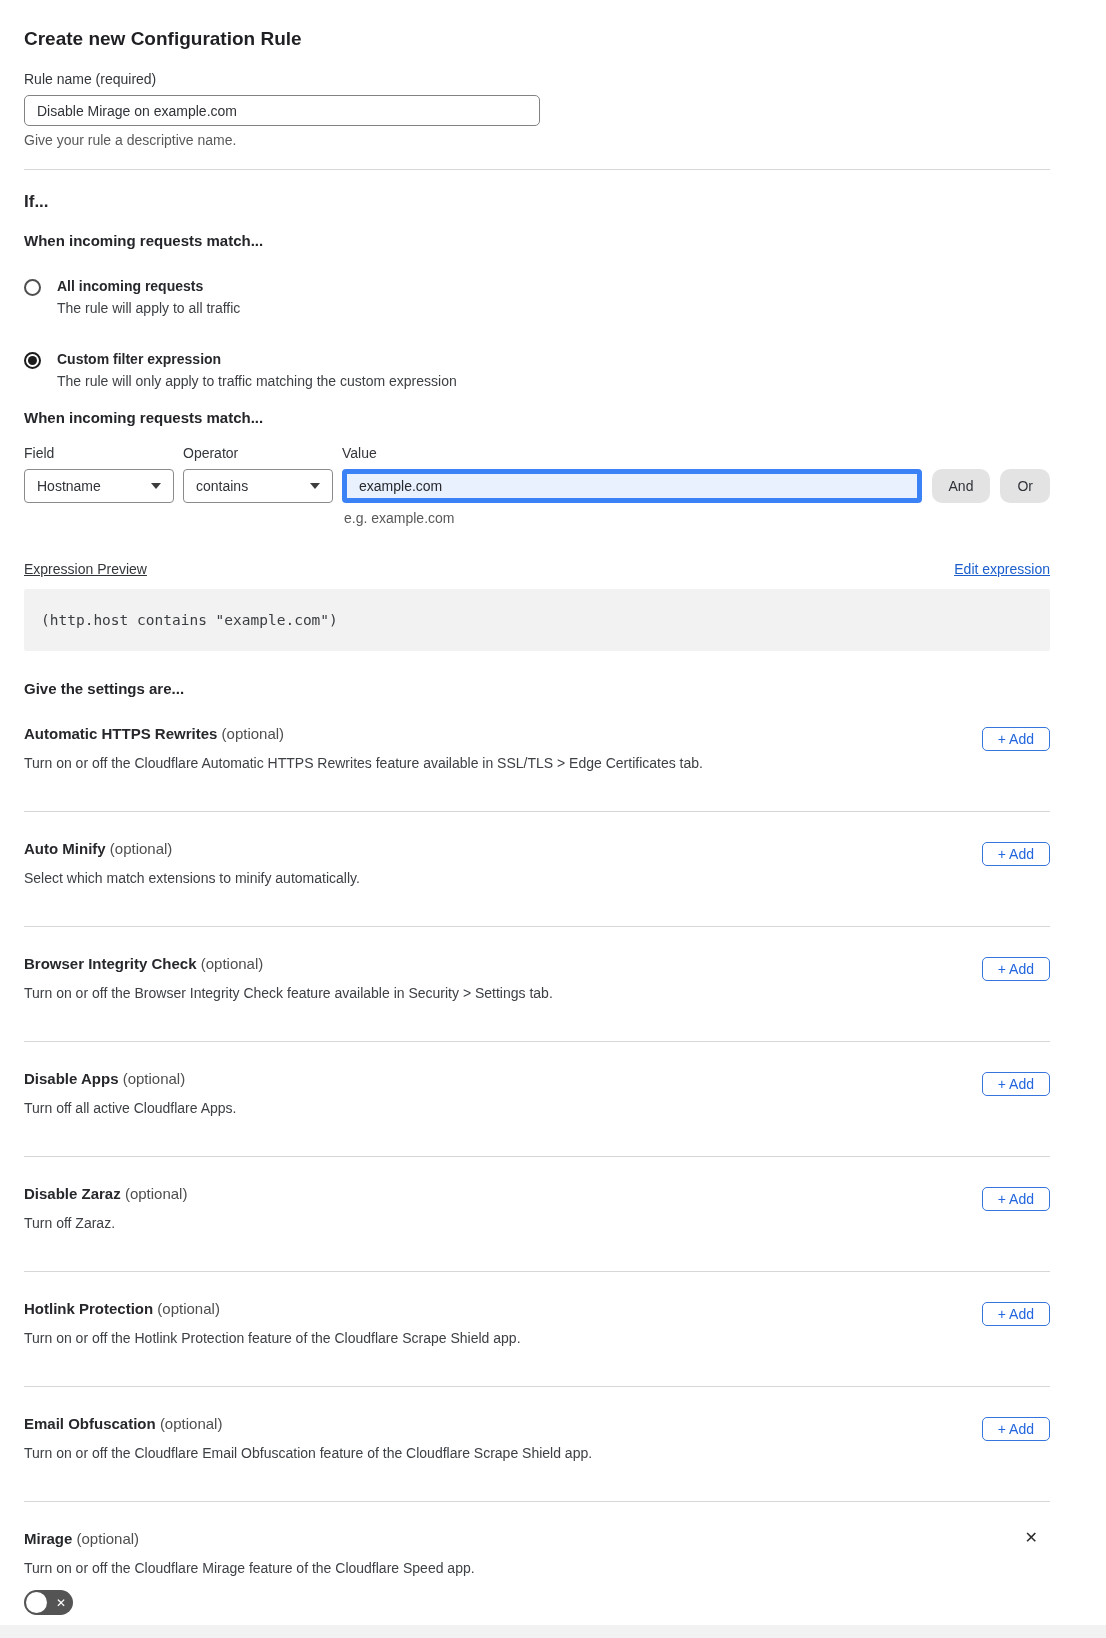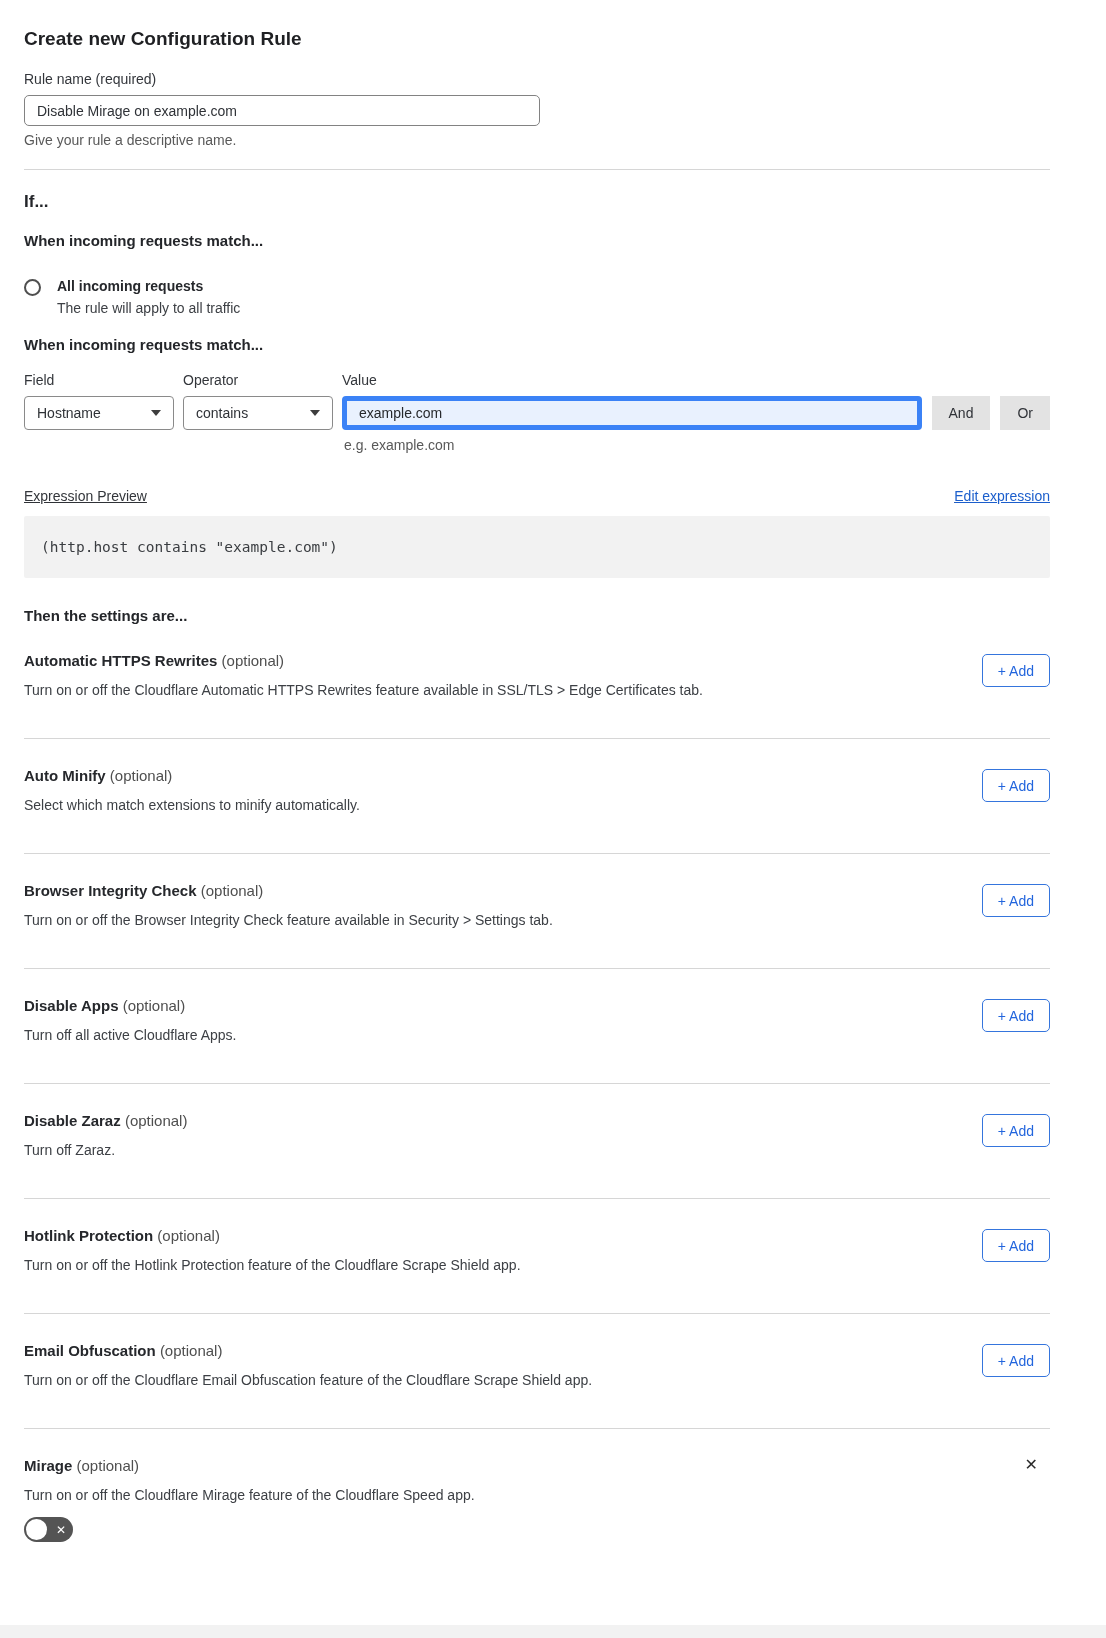--- a/index.html
+++ b/index.html
@@ -66,21 +66,21 @@
   .col-gap { width: 9px; flex: 0 0 auto; }
   .value-col { flex: 1 1 auto; }
   .value-input {
     width: 100%; height: 34px;
     background: #e9f1fe; border: 5px solid #3b82f6; border-radius: 4px;
     padding: 0 12px; font-size: 14px; color: #26282c; outline: none;
     font-family: "Liberation Sans", sans-serif;
   }
   .conj-btn {
     height: 34px; padding: 0 17px; margin-left: 10px;
-    background: #e3e3e3; border: none; border-radius: 0;
+    background: #e3e3e3; border: none; border-radius: 10px;
     font-size: 14px; color: #2f3237; cursor: pointer;
     font-family: "Liberation Sans", sans-serif; flex: 0 0 auto;
   }
   .value-helper { margin-left: 320px; margin-top: 7px; }
 
   .preview-row {
     display: flex; justify-content: space-between; align-items: flex-end;
     margin-top: 35px;
     text-decoration: underline;
   }
@@ -98,21 +98,21 @@
   .setting-row {
     border-bottom: 1px solid #d6d6d6;
     padding: 28px 0 40px 0;
     display: flex; justify-content: space-between; align-items: flex-start;
   }
   .setting-name { font-size: 15px; font-weight: 700; color: #26282c; }
   .setting-optional { font-size: 15px; font-weight: 400; color: #4f4f4f; }
   .setting-desc { font-size: 14px; color: #3d4045; margin-top: 13px; }
   .add-btn {
     flex: 0 0 auto; margin-left: 20px; margin-top: 2px;
-    height: 33px; padding: 0 15px;
+    height: 24px; padding: 0 15px;
     background: #fff; border: 1px solid #3575dd; border-radius: 5px;
     color: #2265dd; font-size: 14px; cursor: pointer;
     font-family: "Liberation Sans", sans-serif;
   }
 
   .mirage-row { padding: 28px 0 0 0; }
   .mirage-head { display: flex; justify-content: space-between; align-items: flex-start; }
   .close-x {
     font-size: 16px; color: #2b2b2b; line-height: 16px;
     cursor: pointer; margin-right: 12px; font-weight: 400;
@@ -152,20 +152,27 @@
   <h3 class="match-heading">When incoming requests match...</h3>
 
   <div class="radio-option">
     <div class="radio-circle"></div>
     <div>
       <div class="radio-label">All incoming requests</div>
       <div class="radio-desc">The rule will apply to all traffic</div>
     </div>
   </div>
 
+  <div class="radio-option">
+    <div class="radio-circle checked"></div>
+    <div>
+      <div class="radio-label">Custom filter expression</div>
+      <div class="radio-desc">The rule will only apply to traffic matching the custom expression</div>
+    </div>
+  </div>
 
   <h3 class="match-heading builder-heading">When incoming requests match...</h3>
 
   <div class="builder-row">
     <div class="builder-col">
       <div class="field-label">Field</div>
       <div class="select-box">
         <span>Hostname</span>
         <span class="chevron-down"></span>
       </div>
@@ -187,21 +194,21 @@
     <button class="conj-btn">Or</button>
   </div>
   <div class="helper value-helper">e.g. example.com</div>
 
   <div class="preview-row">
     <div class="preview-label">Expression Preview</div>
     <a class="edit-link">Edit expression</a>
   </div>
   <div class="code-block">(http.host contains "example.com")</div>
 
-  <h3 class="then-heading">Then the settings are...</h3>
+  <h3 class="then-heading">Give the settings are...</h3>
 
   <div class="setting-row">
     <div>
       <div class="setting-name"><span>Automatic HTTPS Rewrites</span> <span class="setting-optional">(optional)</span></div>
       <div class="setting-desc">Turn on or off the Cloudflare Automatic HTTPS Rewrites feature available in SSL/TLS &gt; Edge Certificates tab.</div>
     </div>
     <button class="add-btn">+ Add</button>
   </div>
 
   <div class="setting-row">

